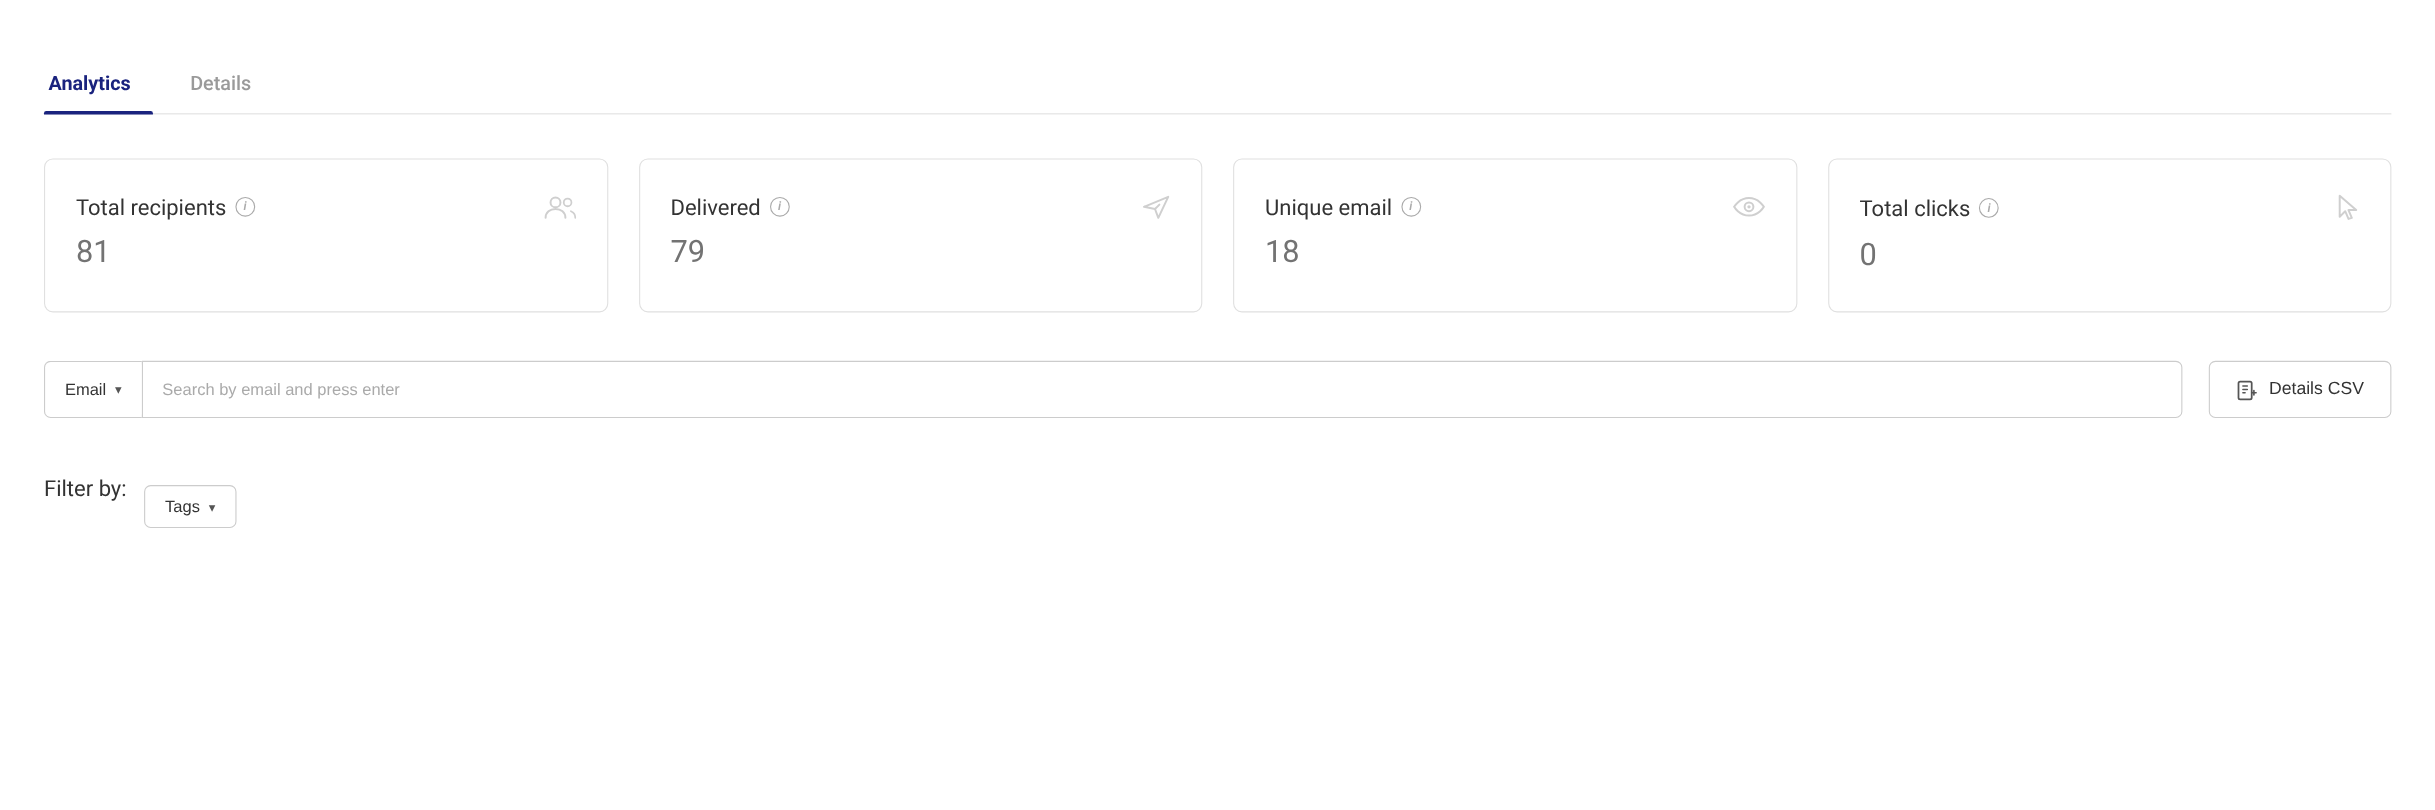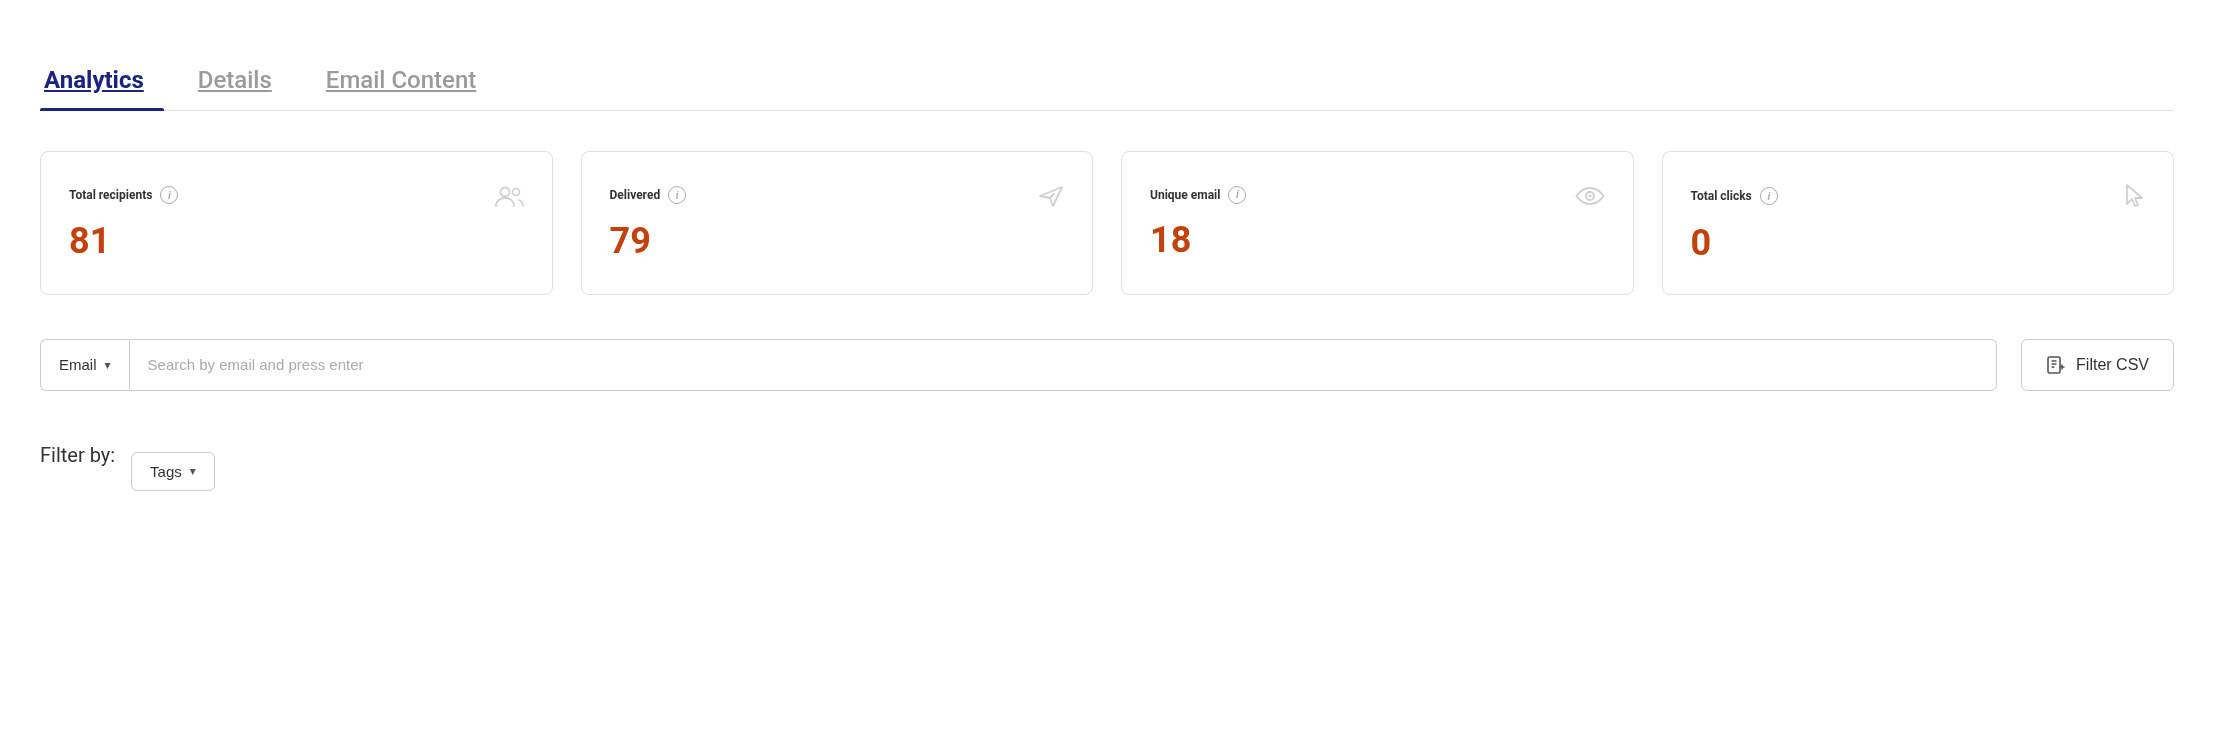--- a/index.html
+++ b/index.html
@@ -26,28 +26,27 @@
     .tabs-bar {
       display: flex;
       align-items: flex-end;
       border-bottom: 1px solid #e0e0e0;
       padding-top: 54px;
       gap: 0;
     }
 
     .tab-item {
       padding: 12px 20px 16px 4px;
-      font-size: 24px;
+      font-size: 18px;
       font-weight: 500;
       color: #9a9a9a;
       cursor: pointer;
       position: relative;
       margin-right: 30px;
       white-space: nowrap;
-      text-decoration: underline;
     }
 
     .tab-item.active {
       color: #1a237e;
       font-weight: 700;
     }
 
     .tab-item.active::after {
       content: '';
       position: absolute;
@@ -83,22 +82,22 @@
       margin-bottom: 14px;
     }
 
     .metric-label-group {
       display: flex;
       align-items: center;
       gap: 8px;
     }
 
     .metric-label {
-      font-size: 12px;
-      font-weight: 700;
+      font-size: 20px;
+      font-weight: 400;
       color: #333333;
     }
 
     .info-icon {
       width: 18px;
       height: 18px;
       border-radius: 50%;
       border: 1.5px solid #aaaaaa;
       display: inline-flex;
       align-items: center;
@@ -110,23 +109,23 @@
       font-weight: 600;
     }
 
     .metric-icon {
       color: #bbbbbb;
       font-size: 22px;
       opacity: 0.7;
     }
 
     .metric-value {
-      font-size: 36px;
-      font-weight: 700;
-      color: #c2410c;
+      font-size: 28px;
+      font-weight: 400;
+      color: #737373;
       line-height: 1.1;
     }
 
     
     .search-row {
       display: flex;
       align-items: center;
       gap: 0;
       margin-top: 44px;
     }
@@ -227,21 +226,20 @@
     }
   </style>
 </head>
 <body>
 
 <div class="page-container">
 
   <div class="tabs-bar">
     <div class="tab-item active">Analytics</div>
     <div class="tab-item">Details</div>
-    <div class="tab-item">Email Content</div>
   </div>
 
   <div class="metrics-row">
 
     <div class="metric-card">
       <div class="metric-header">
         <div class="metric-label-group">
           <span class="metric-label">Total recipients</span>
           <span class="info-icon">i</span>
         </div>
@@ -314,21 +312,21 @@
     </button>
     <input type="text" class="search-input" placeholder="Search by email and press enter" style="">
     <button class="export-btn">
       <span class="export-icon">
         <svg width="20" height="20" viewBox="0 0 20 20" fill="none" xmlns="http://www.w3.org/2000/svg">
           <rect x="2" y="2" width="12" height="16" rx="1.5" stroke="#555555" stroke-width="1.6"></rect>
           <path d="M6 6h4M6 9h4M6 12h2" stroke="#555555" stroke-width="1.4" stroke-linecap="round"></path>
           <path d="M14 12l4 0M16 10v4" stroke="#555555" stroke-width="1.5" stroke-linecap="round"></path>
         </svg>
       </span>
-      <span>Filter CSV</span>
+      <span>Details CSV</span>
     </button>
   </div>
 
   <div class="filter-row">
     <span class="filter-label">Filter by:</span>
     <button class="tags-dropdown-btn">
       <span>Tags</span>
       <span class="chevron-down-icon">▾</span>
     </button>
   </div>

